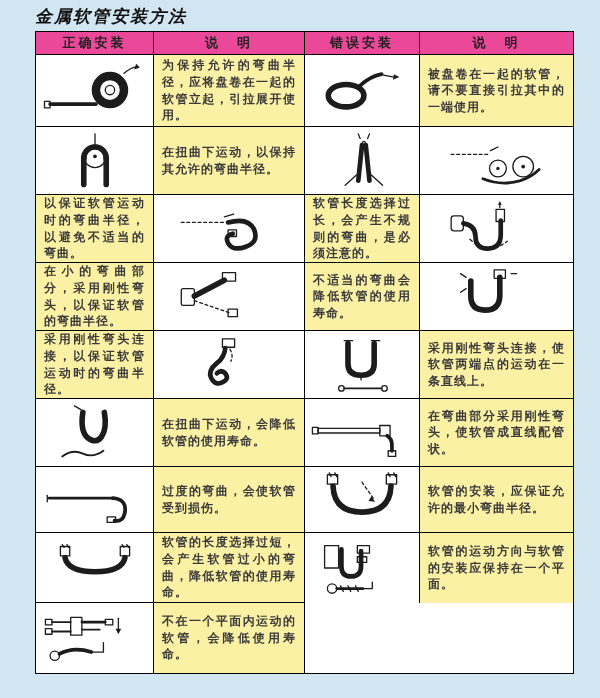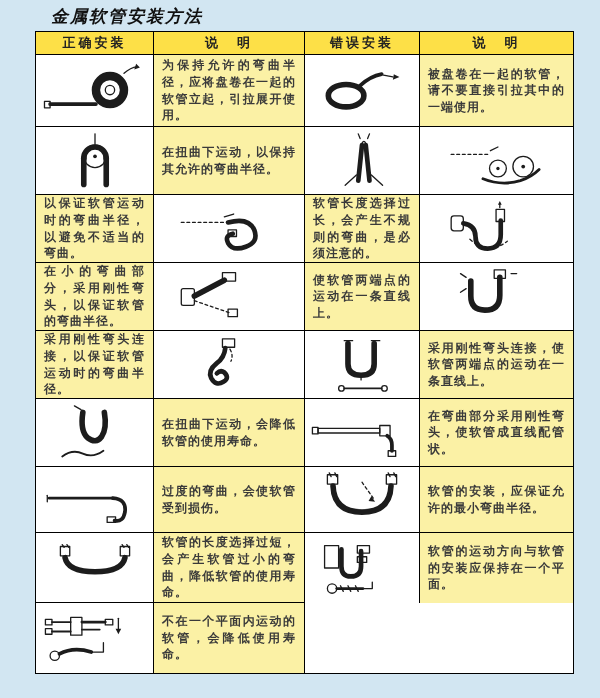--- a/index.html
+++ b/index.html
@@ -4,21 +4,21 @@
 <style>
   html,body{margin:0;padding:0;}
   body{
     width:600px;height:698px;
     background:#d2e6f2;
     font-family:"Liberation Sans", sans-serif;
     overflow:hidden;
   }
   .sheet{width:600px;height:698px;position:relative;}
   .doc-title{
-    padding:5px 0 3px 51px;
+    padding:5px 0 3px 35px;
     font-family:"DejaVu Serif", serif;
     font-style:italic;
     font-weight:700;
     font-size:17px;
     letter-spacing:2px;
     color:#111;
   }
   .grid{
     margin-left:35px;
     width:539px;
@@ -31,21 +31,21 @@
   }
   .cell{
     border-right:1px solid #000;
     border-bottom:1px solid #000;
     box-sizing:border-box;
     overflow:hidden;
   }
   .cell:nth-child(4n){border-right:none;}
   .cell:nth-last-child(-n+4){border-bottom:none;font-family:Liberation Serif, serif;}
   .hdr{
-    background:#fde047;
+    background:#ec4899;
     display:flex;align-items:center;justify-content:center;
     font-size:13px;font-weight:700;color:#222;
     letter-spacing:3px;
   }
   .img{
     background:#ffffff;
     display:flex;align-items:center;justify-content:center;
   }
   .txt{
     background:#fbf1a5;
@@ -177,21 +177,21 @@
     <div class="cell img">
       <svg class="ill" viewBox="0 0 118 62">
         <rect x="8" y="22" width="14" height="18" rx="2"></rect>
         <line class="w6" x1="22" y1="30" x2="54" y2="13"></line>
         <rect x="52" y="5" width="14" height="9"></rect>
         <path class="dash" d="M22 35 L60 48"></path>
         <rect x="58" y="44" width="10" height="8"></rect>
       </svg>
     </div>
     <div class="cell txt">
-      <p>使软管两端点的运动在一条直线上。</p>
+      <p>不适当的弯曲会降低软管的使用寿命。</p>
     </div>
 
     <div class="cell img">
       <svg class="ill" viewBox="0 0 118 62">
         <path d="M26 10 l-6 -4 M26 22 l-6 4"></path>
         <path class="w6" d="M31 14 v16 q0 15 15 15 q16 0 16 -16 V10"></path>
         <rect x="56" y="2" width="12" height="9"></rect>
         <line x1="74" y1="6" x2="80" y2="6"></line>
       </svg>
     </div>

